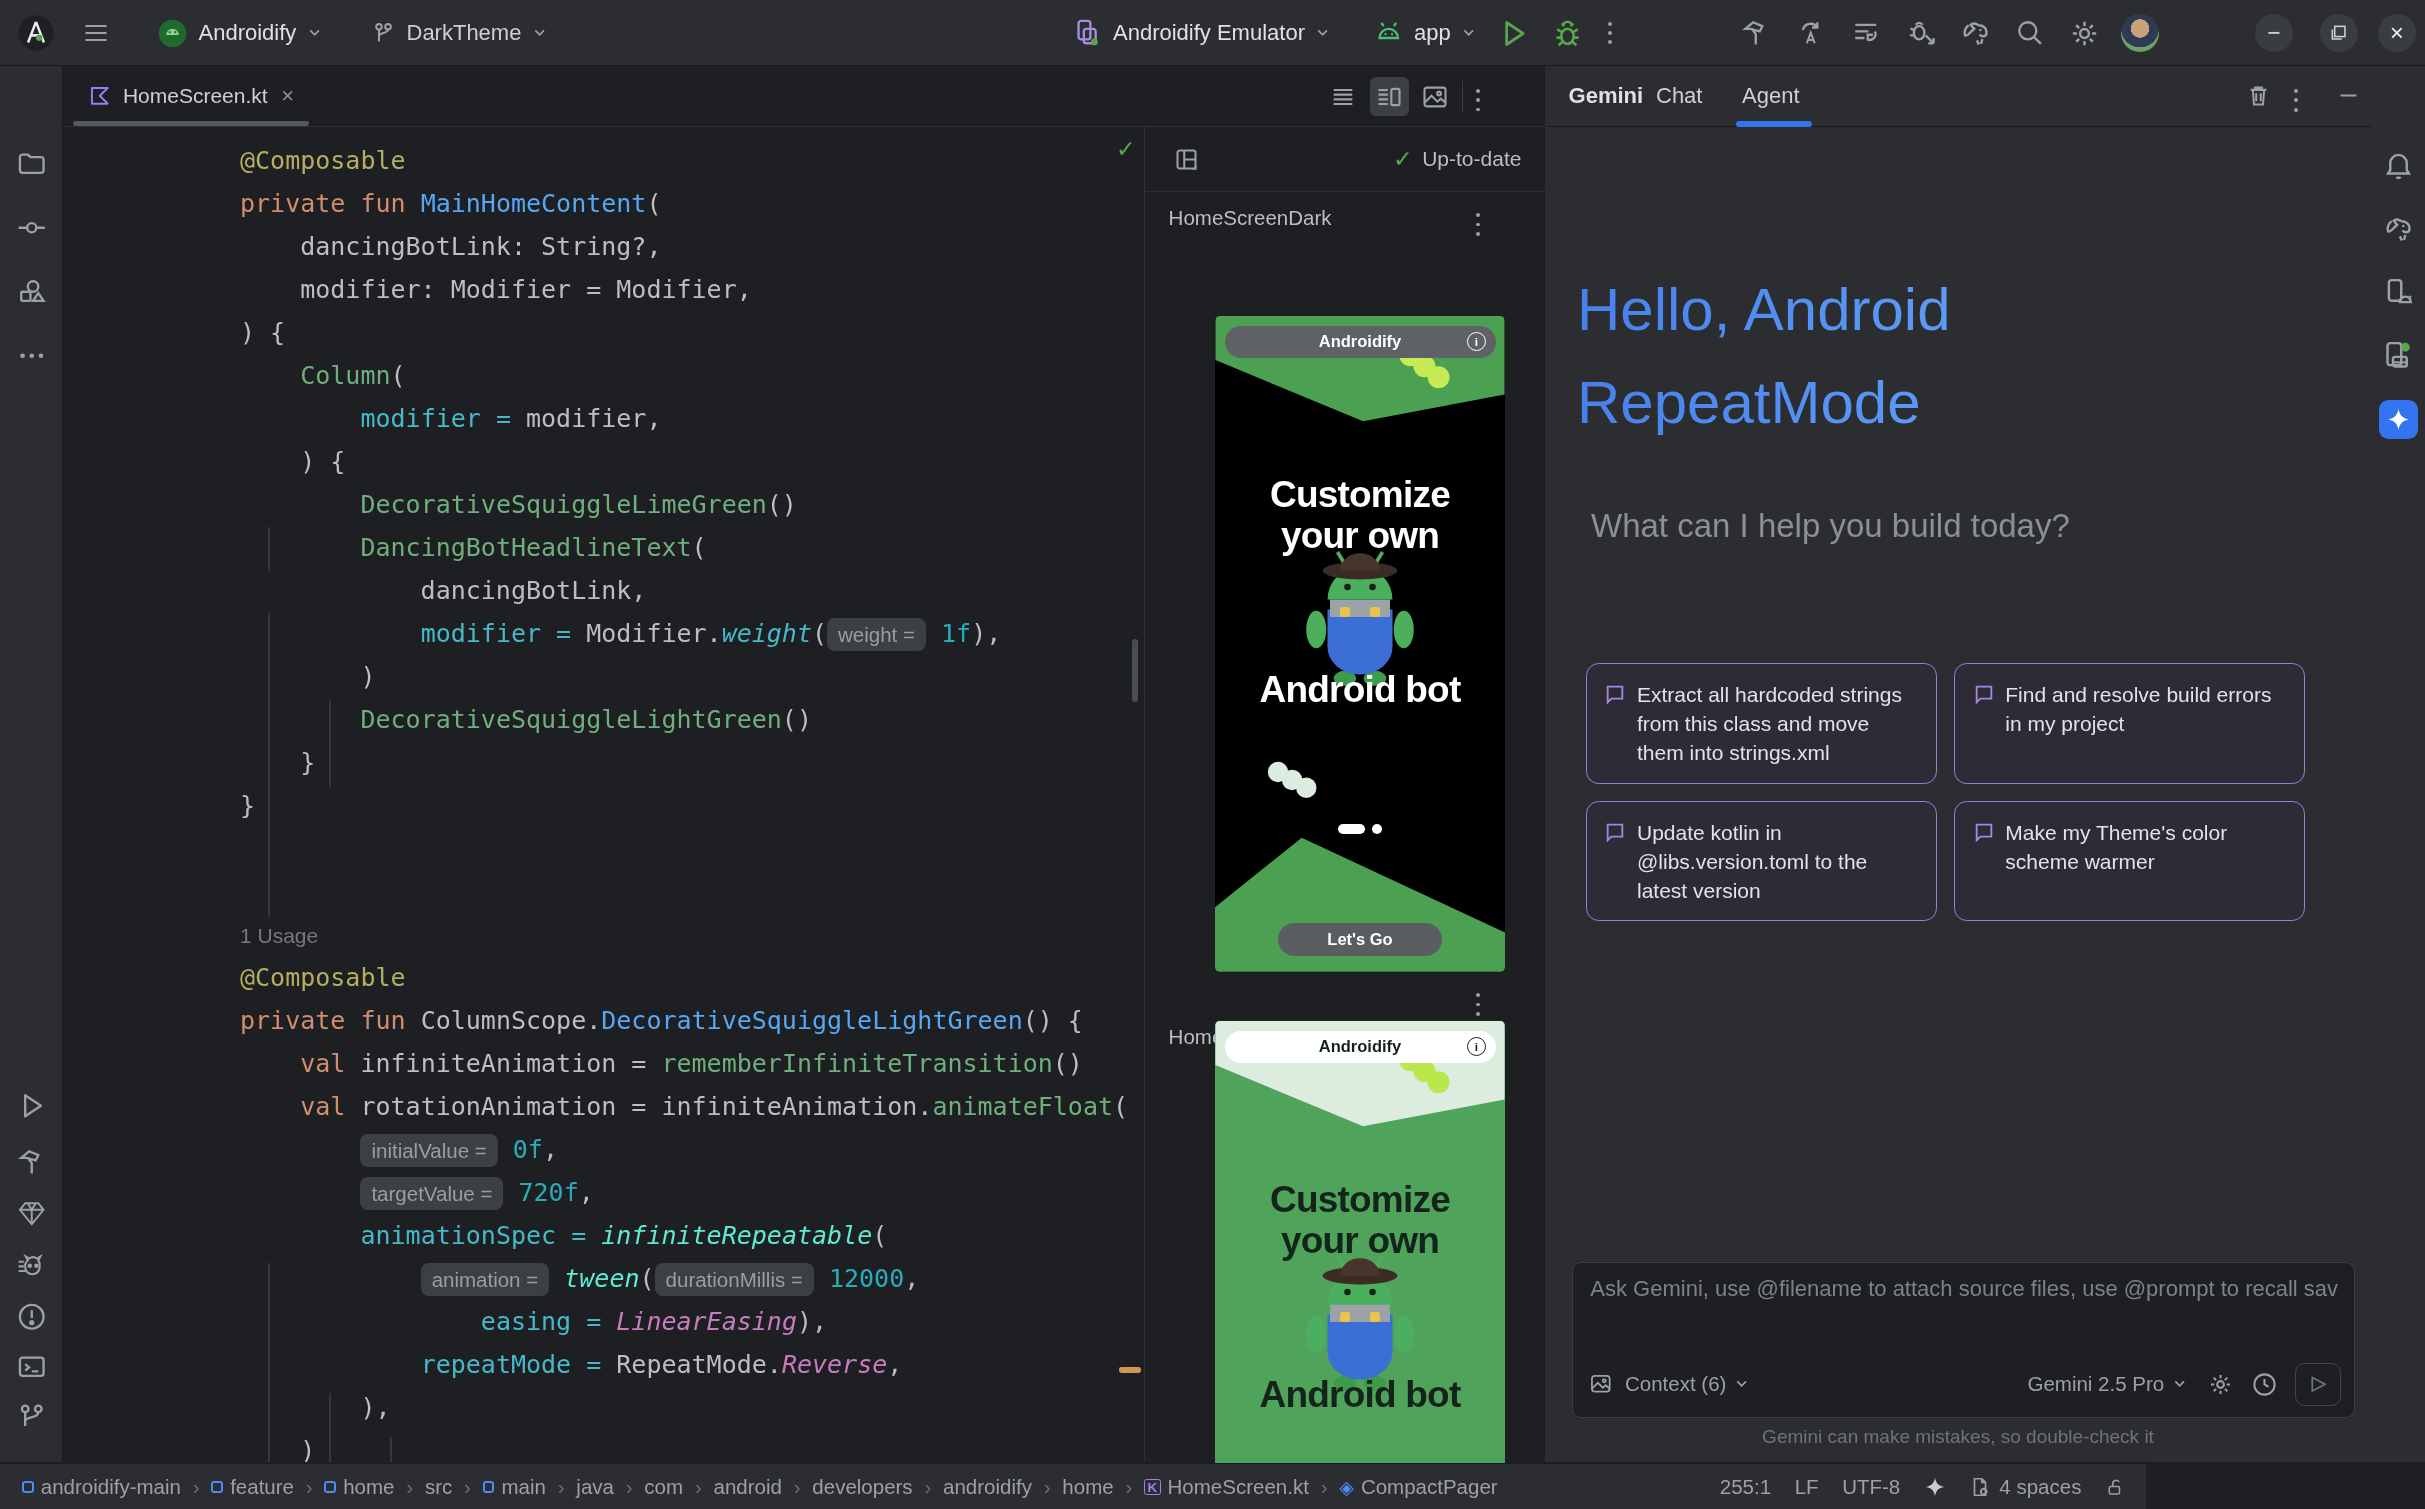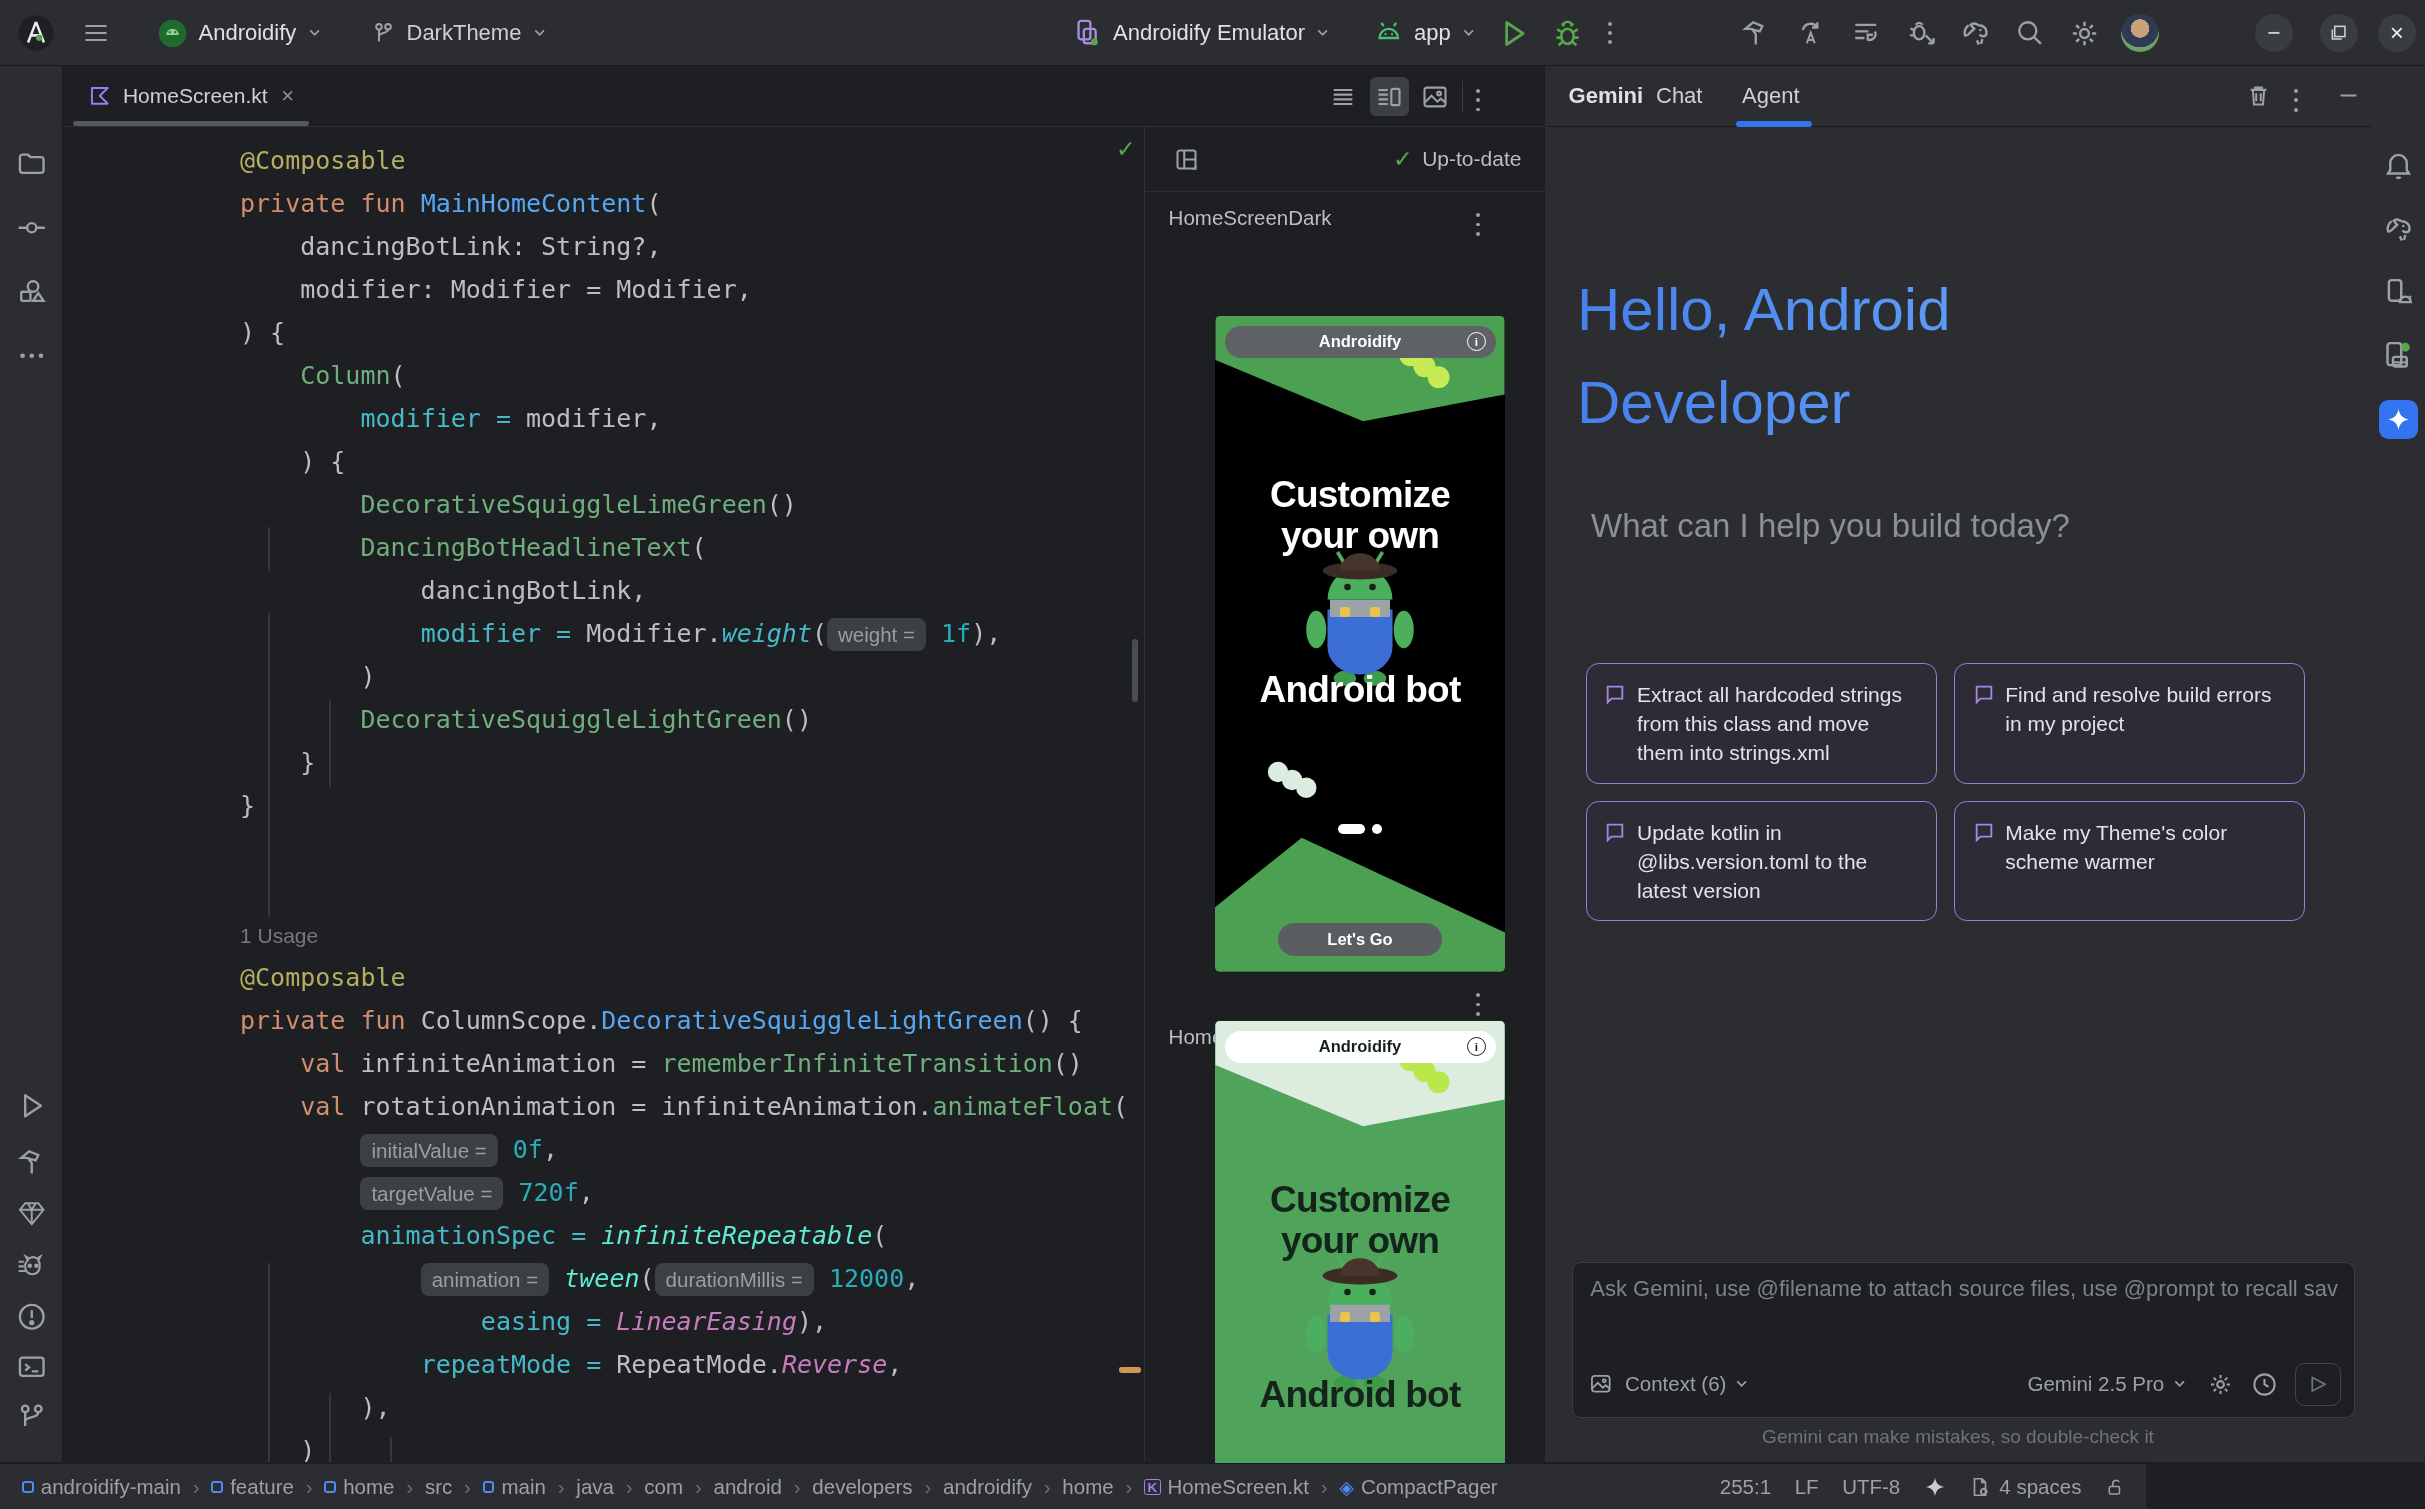--- a/index.html
+++ b/index.html
@@ -579,21 +579,21 @@
           </span></span>
       <span class="gm-hicon" style="left:793px; left:790px;">
         <svg viewBox="0 0 24 24" class="ic" width="27" height="27">
             <path d="M5 12 h14"></path>
           </svg>
       </span>
     </div>
 
     <div class="greeting">
       <div>Hello, Android</div>
-      <div>Developer</div>
+      <div>RepeatMode</div>
     </div>
     <div class="gm-sub">What can I help you build today?</div>
 
     <div class="cards">
       <div class="card">
         <svg class="cbi" viewBox="0 0 24 24" fill="none" stroke="currentColor" stroke-width="2">
             <path d="M4 4 h16 v13 h-12 l-4 4 z"></path>
           </svg>
         <span>Extract all hardcoded strings from this class and move them into strings.xml</span>
       </div>

